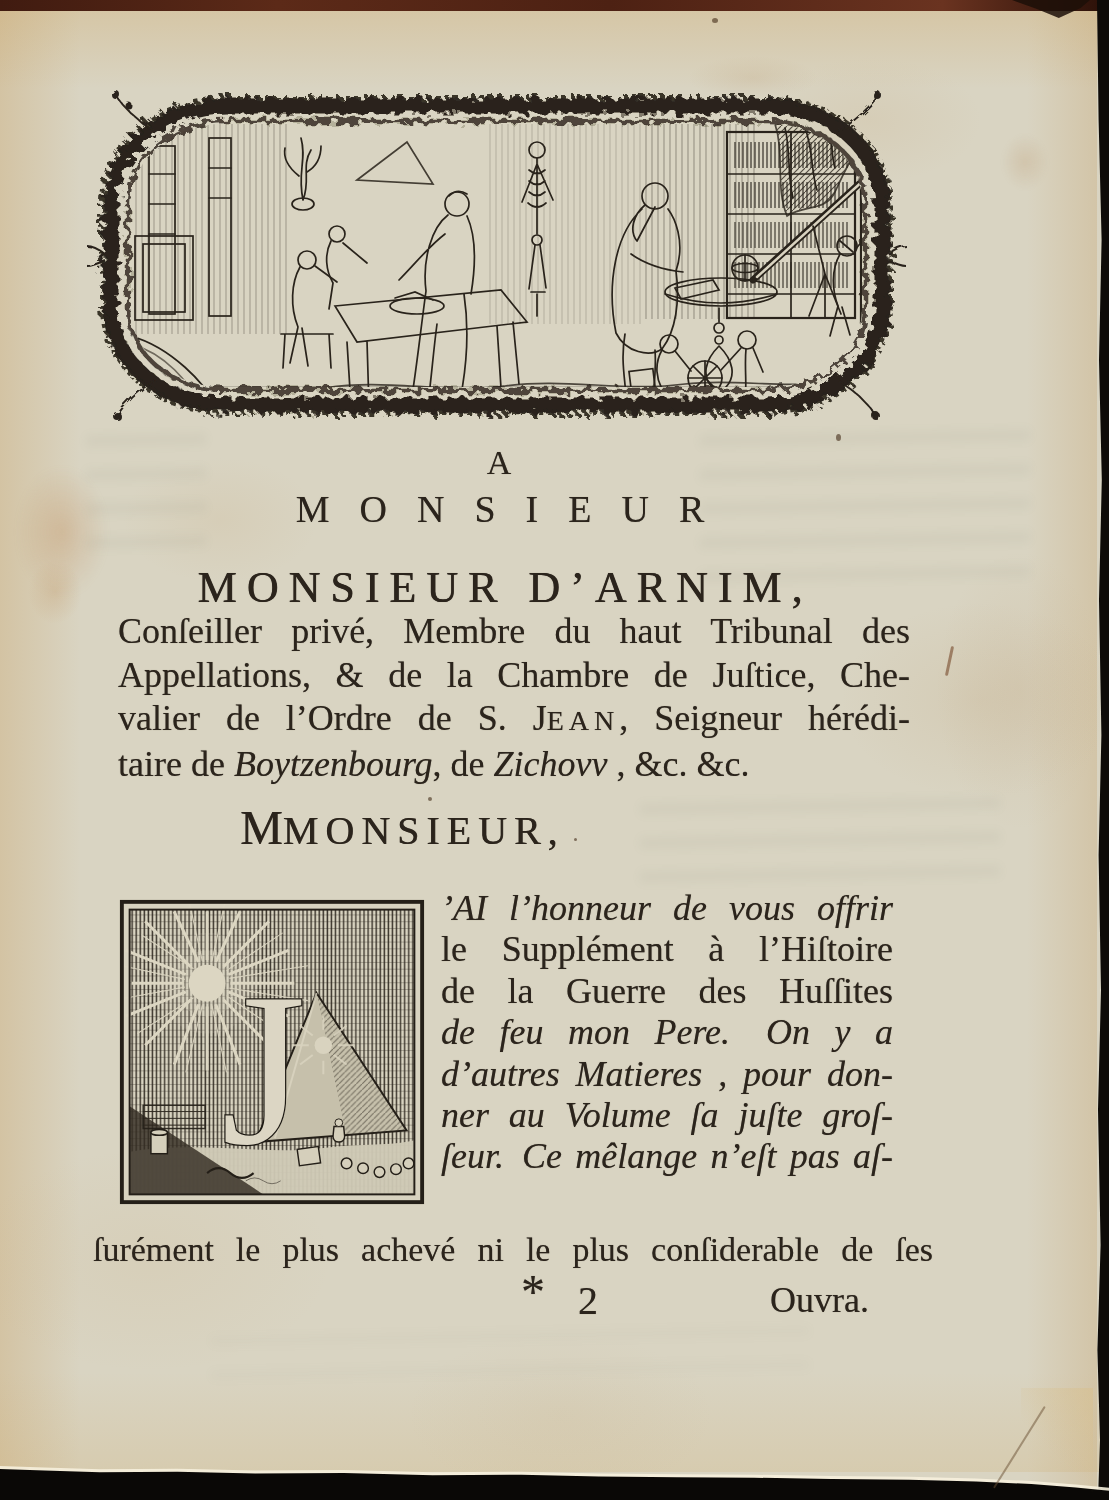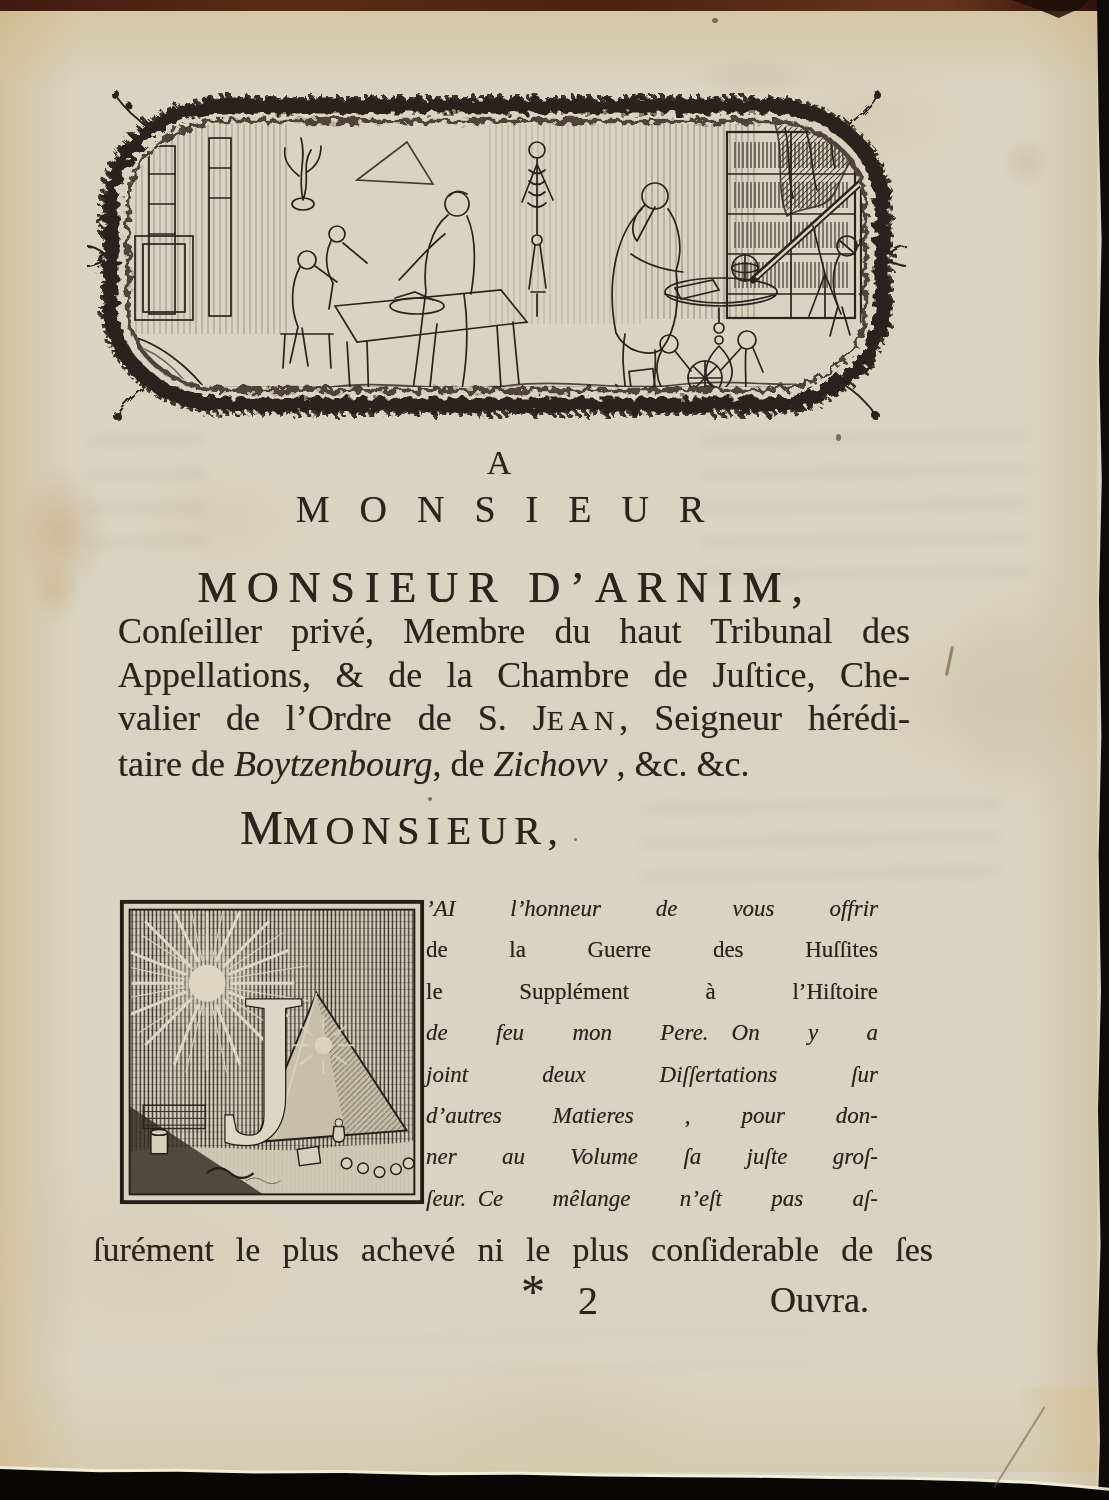--- a/index.html
+++ b/index.html
@@ -57,21 +57,21 @@
     text-shadow:.5px 0 0 rgba(43,36,28,.9),0 0 .7px rgba(43,36,28,.5)}
   .titles{left:118px;top:610px;width:792px;font-size:36px;line-height:43.5px}
   .line{display:block}
   .j{text-align-last:justify}
   .sc{font-size:28px;letter-spacing:5px}
   .it{font-style:italic}
   .salutation{left:240px;top:800px}
   .sal-M{font-size:48px;text-shadow:.5px 0 0 rgba(43,36,28,.85)}
   .sal-rest{font-size:40px;letter-spacing:7px;text-shadow:.5px 0 0 rgba(43,36,28,.85)}
   .initial-block{position:absolute;left:118px;top:898px;width:308px;height:308px}
-  .body-col{left:426px;top:888px;width:452px;font-size:23px;line-height:41.4px}
+  .body-col{left:441px;top:888px;width:452px;font-size:36px;line-height:41.4px}
   .overflow-line{left:93px;top:1231px;width:840px;font-size:34px;}
   .sig-star{left:521px;top:1264px;font-size:48px}
   .sig-num{left:578px;top:1277px;font-size:40px}
   .catchword{left:770px;top:1279px;font-size:36px;}
   svg{display:block}
 </style>
 </head>
 <body>
 
 <div class="paper"></div>
@@ -274,24 +274,23 @@
   <path d="M92 284q12-10 24 0q12 10 24 0" fill="none" stroke="#241f18" stroke-width="2.2"></path>
   <text x="150" y="253" text-anchor="middle" font-size="225" font-family="Liberation Serif, DejaVu Serif, serif" fill="#dcd6c4" stroke="#1d1913" stroke-width="2.5" paint-order="stroke">J</text>
   <path d="M132 292q9-6 18 0q9 6 18 0" stroke="#241f18" stroke-width="1" fill="none" opacity=".55"></path>
   <rect x="12" y="12" width="294" height="294" fill="none" stroke="#241f18" stroke-width="2"></rect>
   <rect x="4" y="4" width="310" height="310" fill="none" stroke="#241f18" stroke-width="4"></rect>
 </svg>
 </div>
 
 <div class="t body-col">
   <span class="line j it">’AI l’honneur de vous offrir</span>
+  <span class="line j">le Supplément à l’Hiſtoire</span>
   <span class="line j">de la Guerre des Huſſites</span>
-  <span class="line j">le Supplément à l’Hiſtoire</span>
   <span class="line j it">de feu mon Pere. On y a</span>
-  <span class="line j it">joint deux Diſſertations ſur</span>
   <span class="line j it">d’autres Matieres , pour don-</span>
   <span class="line j it">ner au Volume ſa juſte groſ-</span>
   <span class="line j it">ſeur. Ce mêlange n’eſt pas aſ-</span>
 </div>
 
 <div class="t overflow-line j">ſurément le plus achevé ni le plus conſiderable de ſes</div>
 
 <div class="t sig-star">*</div>
 <div class="t sig-num">2</div>
 <div class="t catchword">Ouvra.</div>

